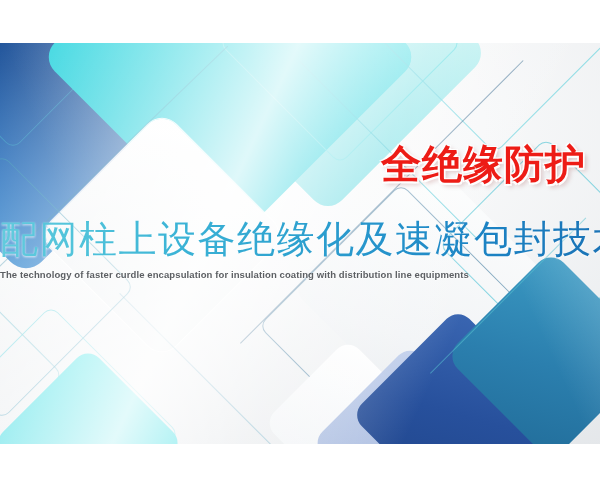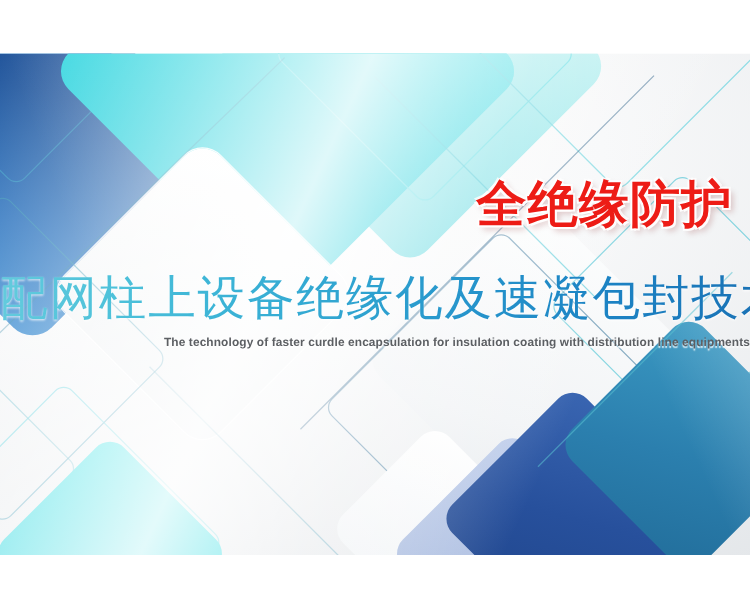--- a/index.html
+++ b/index.html
@@ -209,28 +209,27 @@
     color: transparent;
     -webkit-text-fill-color: transparent;
     filter: drop-shadow(0 1px 1px rgba(255,255,255,.8));
   }
 
   #subtitle-en {
     position: absolute;
     left: 0;
     right: 0;
     top: 226px;
-    text-align: right;
+    text-align: left;
     font-size: 9.5px;
     font-weight: 600;
     letter-spacing: .1px;
     color: #5C5F63;
     white-space: nowrap;
     text-shadow: 0 1px 1px rgba(255,255,255,.9);
-    margin-left: 16px;
   }
 </style>
 </head>
 <body>
 
 <div id="poster-frame">
 
   <div id="banner">
 
     <div class="sq" id="tl-bright"></div>

